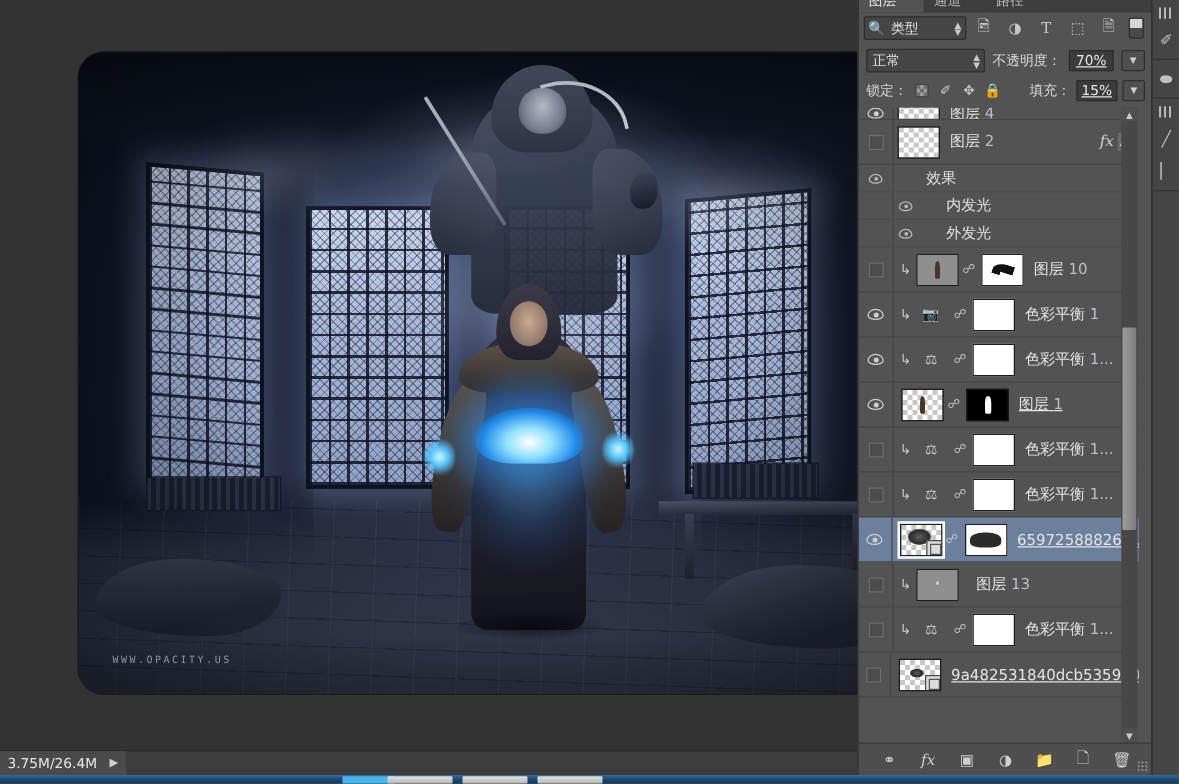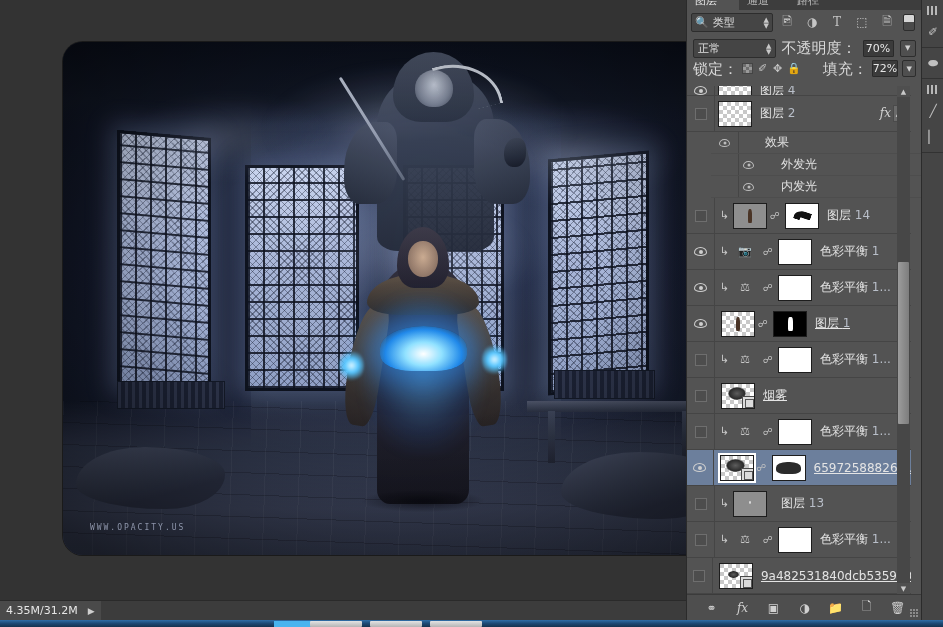--- a/index.html
+++ b/index.html
@@ -292,35 +292,35 @@
 
   #blend-row{
     position:absolute; left:0; top:37px; width:235px; height:22px;
     display:flex; align-items:center; padding:0 6px; gap:6px;
   }
   #blend-select{
     width:100px; height:19px; background:#454545; border:1px solid #2d2d2d;
     border-radius:2px; display:flex; align-items:center; padding:0 4px;
     color:#e0e0e0; font-size:11px; position:relative;
   }
-  .lbl{ color:#d8d8d8; font-size:15px; white-space:nowrap; }
+  .lbl{ color:#d8d8d8; font-size:11px; white-space:nowrap; }
   .num-field{
     width:38px; height:17px; background:#3b3b3b; border:1px solid #2a2a2a;
     color:#e6e6e6; font-size:11px; display:flex; align-items:center;
-    justify-content:center; border-radius:1px;
+    justify-content:center; border-radius:1px;text-decoration:underline;
   }
   .drop-btn{
     width:20px; height:17px; background:#4f4f4f; border:1px solid #2d2d2d;
     border-radius:2px; display:flex; align-items:center; justify-content:center;
     font-size:7px; color:#d0d0d0;
   }
 
   #lock-row{
     position:absolute; left:0; top:60px; width:235px; height:24px;
-    display:flex; padding:0 6px; gap:4px;
+    display:flex; align-items:center; padding:0 6px; gap:4px;
   }
   .lock-icon{
     width:17px; height:17px; display:flex; align-items:center;
     justify-content:center; color:#c2c2c2; font-size:11px;
   }
   #checker-sq{
     width:11px; height:11px;
     background:
       conic-gradient(#9a9a9a 25%, #6e6e6e 0 50%, #9a9a9a 0 75%, #6e6e6e 0);
     background-size:6px 6px;
@@ -425,21 +425,21 @@
     font-size:12px; font-style:italic; font-family:"DejaVu Serif","Liberation Serif",serif;
   }
   .fx-expand{
     position:absolute; right:7px; top:9px; width:11px; height:17px;
     background:#6a6a6a; border:1px solid #4a4a4a;
     display:flex; align-items:center; justify-content:center;
     font-size:7px; color:#d8d8d8;
   }
   .fx-row{
     position:relative; width:224px; height:22px;
-    display:flex; align-items:center; border-bottom:1px solid #4d4d4d;margin-left:24px;
+    display:flex; align-items:center; border-bottom:1px solid #4d4d4d;
   }
   .fx-eye-cell{
     width:28px; height:100%; border-right:1px solid #454545;
   }
   .fx-eye{
     width:11px; height:8px; border-radius:50%/60% 60% 40% 40%;
     border:1.2px solid #bcbcbc; position:relative; margin:7px auto;
   }
   .fx-eye::after{
     content:""; position:absolute; left:50%; top:50%;
@@ -550,21 +550,21 @@
     </div>
 
     <div id="blue-grade"></div>
     <div id="vignette"></div>
     <div id="watermark">WWW.OPACITY.US</div>
   </div>
 </div>
 
 <div id="status-bar">
   <div id="status-size">
-    <span>4.35M/31.2M</span>
+    <span>3.75M/26.4M</span>
     <span id="status-arrow">▶</span>
   </div>
 </div>
 
 <div id="taskbar">
   <div id="task-hl"></div>
   <div class="task-btn" style="left:310px;width:52px;"></div>
   <div class="task-btn" style="left:370px;width:52px;"></div>
   <div class="task-btn" style="left:430px;width:52px;"></div>
 </div>
@@ -603,21 +603,21 @@
 
   <div id="lock-row">
     <span class="lbl">锁定：</span>
     <div class="lock-icon">
         <div id="checker-sq"></div>
       </div>
     <div class="lock-icon">✐</div>
     <div class="lock-icon">✥</div>
     <div class="lock-icon">🔒</div>
     <span class="lbl" style="margin-left:18px;">填充：</span>
-    <div class="num-field">72%</div>
+    <div class="num-field">15%</div>
     <div class="drop-btn">▼</div>
   </div>
 
   <div id="layer-list">
 
     <div class="layer-row partial">
       <div class="eye-cell">
         <div class="eye"></div>
       </div>
       <div class="thumb"></div>
@@ -642,44 +642,44 @@
     <div class="fx-row">
       <div class="fx-eye-cell">
           <div class="fx-eye"></div>
         </div>
       <span class="fx-label" style="margin-left:26px;">效果</span>
     </div>
     <div class="fx-row">
       <div class="fx-eye-cell">
           <div class="fx-eye" style="margin-left:32px;"></div>
         </div>
-      <span class="fx-label" style="margin-left:42px;">外发光</span>
+      <span class="fx-label" style="margin-left:42px;">内发光</span>
     </div>
     <div class="fx-row">
       <div class="fx-eye-cell">
           <div class="fx-eye" style="margin-left:32px;"></div>
         </div>
-      <span class="fx-label" style="margin-left:42px;">内发光</span>
+      <span class="fx-label" style="margin-left:42px;">外发光</span>
     </div>
 
     <div class="layer-row">
       <div class="eye-cell">
         <div class="eye-box"></div>
       </div>
       <span class="clip-arrow">↳</span>
       <div class="thumb grey">
           <div class="thumb-fig"></div>
         </div>
       <span class="link-ico">☍</span>
       <div class="mask-thumb">
           <div class="thumb-arc"></div>
         </div>
       <span class="layer-name">
         <span>图层</span>
-        <span class="num">14</span>
+        <span class="num">10</span>
       </span>
     </div>
 
     <div class="layer-row">
       <div class="eye-cell">
         <div class="eye"></div>
       </div>
       <span class="clip-arrow">↳</span>
       <div class="adj-ico">📷</div>
       <span class="link-ico">☍</span>
@@ -728,32 +728,20 @@
       <span class="clip-arrow">↳</span>
       <div class="adj-ico">⚖</div>
       <span class="link-ico">☍</span>
       <div class="mask-thumb"></div>
       <span class="layer-name">
         <span>色彩平衡</span>
         <span class="num">1...</span>
       </span>
     </div>
 
-    <div class="layer-row">
-      <div class="eye-cell">
-        <div class="eye-box"></div>
-      </div>
-      <div class="thumb" style="margin-left:6px;">
-        <div class="thumb-smoke"></div>
-          <div class="thumb-badge"></div>
-      </div>
-      <span class="layer-name underline">
-        <span>烟雾</span>
-      </span>
-    </div>
 
     <div class="layer-row">
       <div class="eye-cell">
         <div class="eye-box"></div>
       </div>
       <span class="clip-arrow">↳</span>
       <div class="adj-ico">⚖</div>
       <span class="link-ico">☍</span>
       <div class="mask-thumb"></div>
       <span class="layer-name">

